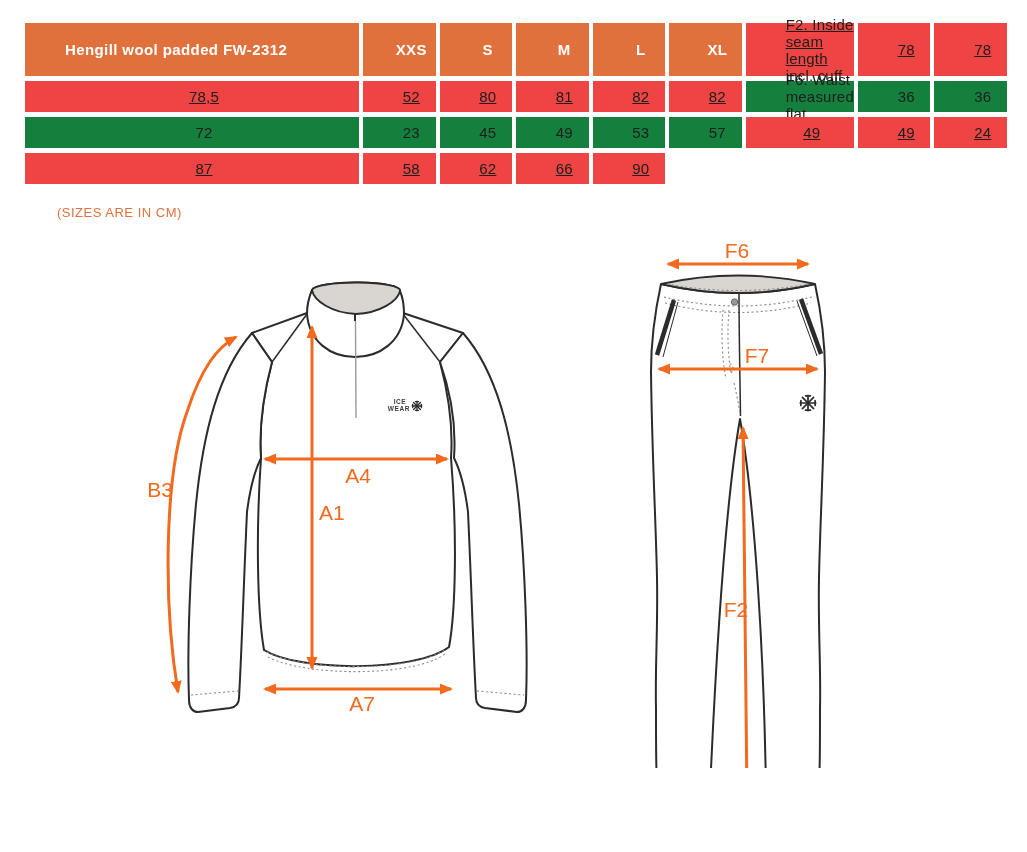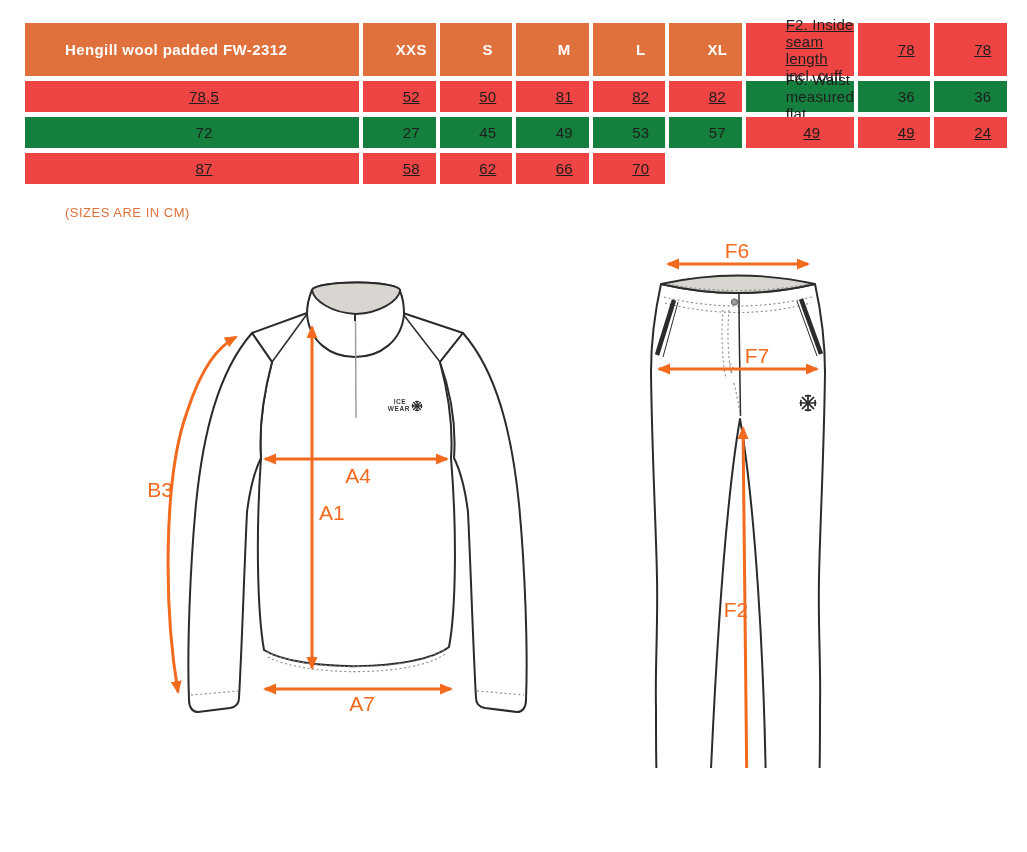--- a/index.html
+++ b/index.html
@@ -21,21 +21,21 @@
   }
   .cell.head {
     background:#E0713C; color:#ffffff; font-weight:bold;
     font-size:15px; letter-spacing:0.4px;
   }
   .cell.left { justify-content:flex-start; padding-left:40px; }
   .r-dark  { background:#ef4444;text-decoration:underline; }
   .r-light { background:#15803d; }
   
   .note {
-    position:absolute; left:65px; top:205px;
+    position:absolute; left:57px; top:205px;
     color:#E0713C; font-size:13px; letter-spacing:0.5px;
   }
   
   svg.diagram { position:absolute; left:0; top:230px; }
   .outline   { fill:#ffffff; stroke:#2b2b2b; stroke-width:2;   stroke-linejoin:round; }
   .seam      { fill:none;    stroke:#2b2b2b; stroke-width:1.5; }
   .shade     { fill:#D9D6D1; stroke:#2b2b2b; stroke-width:1.8; }
   .stitch    { fill:none; stroke:#8a8a8a; stroke-width:1.1; stroke-dasharray:2 2.6; }
   .pocket    { stroke:#2b2b2b; stroke-width:4.5; }
   .pocket-thin { stroke:#2b2b2b; stroke-width:1; }
@@ -57,43 +57,43 @@
     <div class="cell head">S</div>
     <div class="cell head">M</div>
     <div class="cell head">L</div>
     <div class="cell head">XL</div>
 
     <div class="cell left r-dark">F2. Inside seam length incl. cuff</div>
     <div class="cell r-dark">78</div>
     <div class="cell r-dark">78</div>
     <div class="cell r-dark">78,5</div>
     <div class="cell r-dark">52</div>
-    <div class="cell r-dark">50</div>
+    <div class="cell r-dark">80</div>
     <div class="cell r-dark">81</div>
     <div class="cell r-dark">82</div>
     <div class="cell r-dark">82</div>
 
     <div class="cell left r-light">F6. Waist measured flat</div>
     <div class="cell r-light">36</div>
     <div class="cell r-light">36</div>
     <div class="cell r-light">72</div>
-    <div class="cell r-light">27</div>
+    <div class="cell r-light">23</div>
     <div class="cell r-light">45</div>
     <div class="cell r-light">49</div>
     <div class="cell r-light">53</div>
     <div class="cell r-light">57</div>
 
     <div class="cell r-dark">49</div>
     <div class="cell r-dark">49</div>
     <div class="cell r-dark">24</div>
     <div class="cell r-dark">87</div>
     <div class="cell r-dark">58</div>
     <div class="cell r-dark">62</div>
     <div class="cell r-dark">66</div>
-    <div class="cell r-dark">70</div>
+    <div class="cell r-dark">90</div>
   </div>
 
   <div class="note">(SIZES ARE IN CM)</div>
 
   <svg class="diagram" width="1027" height="622" viewBox="0 230 1027 622">
     <defs>
       <marker id="ah" markerUnits="userSpaceOnUse" markerWidth="15" markerHeight="13" refX="11" refY="5.5" orient="auto">
         <path d="M0,0 L13,5.5 L0,11 Z" fill="#F26A1E"></path>
       </marker>
       <marker id="ahr" markerUnits="userSpaceOnUse" markerWidth="15" markerHeight="13" refX="11" refY="5.5" orient="auto-start-reverse">

